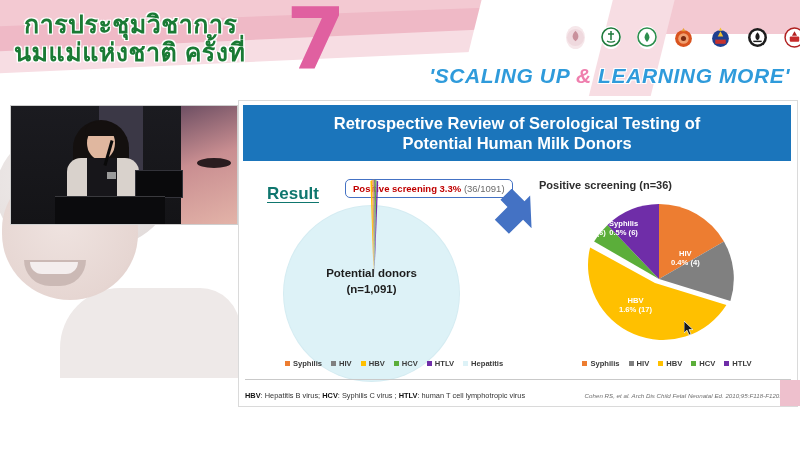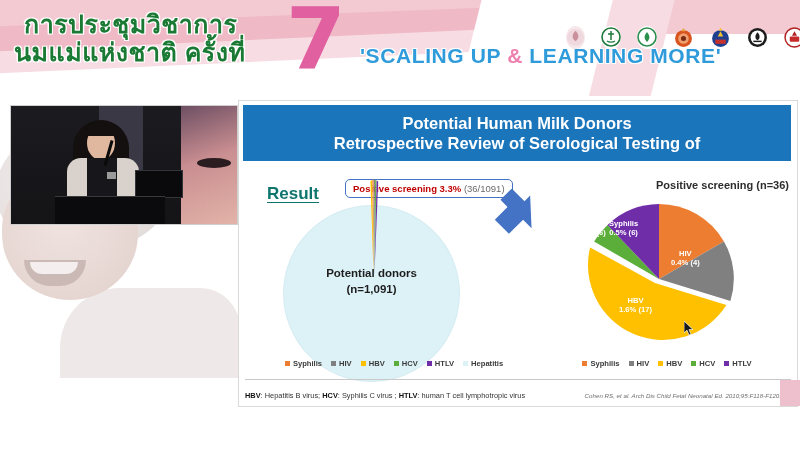--- a/index.html
+++ b/index.html
@@ -15,22 +15,22 @@
   .hdr-pink-edge{position:absolute;left:600px;top:-10px;width:60px;height:130px;background:#f7dde3;transform:rotate(14deg);}
 
   .thai-line1{position:absolute;left:24px;top:4px;font-size:25px;font-weight:bold;color:#1a7a34;
      letter-spacing:.5px;text-shadow:1.2px 1.2px 0 #ffffff, -1.2px -1.2px 0 #ffffff, 1.2px -1.2px 0 #ffffff, -1.2px 1.2px 0 #ffffff;}
   .thai-line2{position:absolute;left:14px;top:32px;font-size:25px;font-weight:bold;color:#1a7a34;
      letter-spacing:.5px;text-shadow:1.2px 1.2px 0 #ffffff, -1.2px -1.2px 0 #ffffff, 1.2px -1.2px 0 #ffffff, -1.2px 1.2px 0 #ffffff;text-align:center;}
   .thai-date{position:absolute;left:78px;top:63px;font-size:19px;font-weight:bold;color:#2b2b2b;letter-spacing:1px;}
   .big-seven{position:absolute;left:286px;top:-4px;font-size:86px;font-weight:bold;color:#e060a0;line-height:1;
      font-family:"DejaVu Sans",sans-serif;}
 
-  .tagline{position:absolute;left:360px;top:44px;width:430px;text-align:left;font-size:21px;font-weight:bold;
-     color:#2f9bdb;letter-spacing:.6px;white-space:nowrap;
+  .tagline{position:absolute;left:360px;top:64px;width:430px;text-align:right;font-size:21px;font-weight:bold;
+     font-style:italic;color:#2f9bdb;letter-spacing:.6px;white-space:nowrap;
      text-shadow:1px 1px 0 #ffffff,-1px -1px 0 #ffffff,1px -1px 0 #ffffff,-1px 1px 0 #ffffff;}
   .tagline .amp{color:#ef7fae;}
 
   .logos{position:absolute;left:566px;top:22px;width:230px;height:30px;display:flex;align-items:center;gap:16px;}
   .logo{width:23px;height:23px;border-radius:50%;display:flex;align-items:center;justify-content:center;}
   .logo svg{display:block;}
   .logo-sss{font-size:11px;font-weight:bold;color:#e8407e;line-height:1;text-align:center;}
   .logo-sss small{display:block;font-size:3.4px;color:#777;letter-spacing:.2px;}
 
   
@@ -73,21 +73,21 @@
   .callout span{color:#6b6b6b;}
   .blue-arrow{position:absolute;left:252px;top:88px;width:50px;height:50px;}
 
   
   .pie-left{position:absolute;left:45px;top:105px;width:175px;height:175px;border-radius:50%;
      background:#ddf2f7;box-shadow:0 0 0 1px #d5ecf2;}
   .pie-left-label{position:absolute;left:45px;top:165px;width:175px;text-align:center;font-size:11.5px;
      font-weight:bold;color:#1d1d1d;line-height:1.35;}
   .wedge{position:absolute;left:128px;top:78px;width:14px;height:96px;}
 
-  .pie-right-title{position:absolute;left:300px;top:78px;width:250px;text-align:right;font-size:11px;
+  .pie-right-title{position:absolute;left:300px;top:78px;width:250px;text-align:left;font-size:11px;
      font-weight:bold;color:#2d2d2d;}
   .pie-right{position:absolute;left:340px;top:98px;width:160px;height:160px;}
   .slice-label{position:absolute;font-size:7.6px;font-weight:bold;color:#ffffff;text-align:center;line-height:1.25;white-space:nowrap;}
 
   .legend{position:absolute;display:flex;align-items:center;gap:9px;font-size:7.6px;color:#3b3b3b;font-weight:bold;}
   .legend .item{display:flex;align-items:center;gap:3px;white-space:nowrap;}
   .legend .sw{width:5px;height:5px;display:inline-block;}
   .legend-left{left:30px;top:258px;width:250px;justify-content:center;}
   .legend-right{left:318px;top:258px;width:220px;justify-content:center;}
 
@@ -198,22 +198,22 @@
     <div class="sp-vest"></div>
     <div class="sp-badge"></div>
     <div class="sp-mic"></div>
     <div class="sp-laptop"></div>
     <div class="sp-podium"></div>
   </div>
 
   <div class="slide">
 
     <div class="slide-title">
+      <div>Retrospective Review of Serological Testing of</div>
       <div>Potential Human Milk Donors</div>
-      <div>Retrospective Review of Serological Testing of</div>
     </div>
 
     <div class="result-label">Result</div>
 
     <div class="callout">
       <b>Positive screening 3.3%</b>
       <span>(36/1091)</span>
     </div>
 
     <div class="pie-left"></div>

